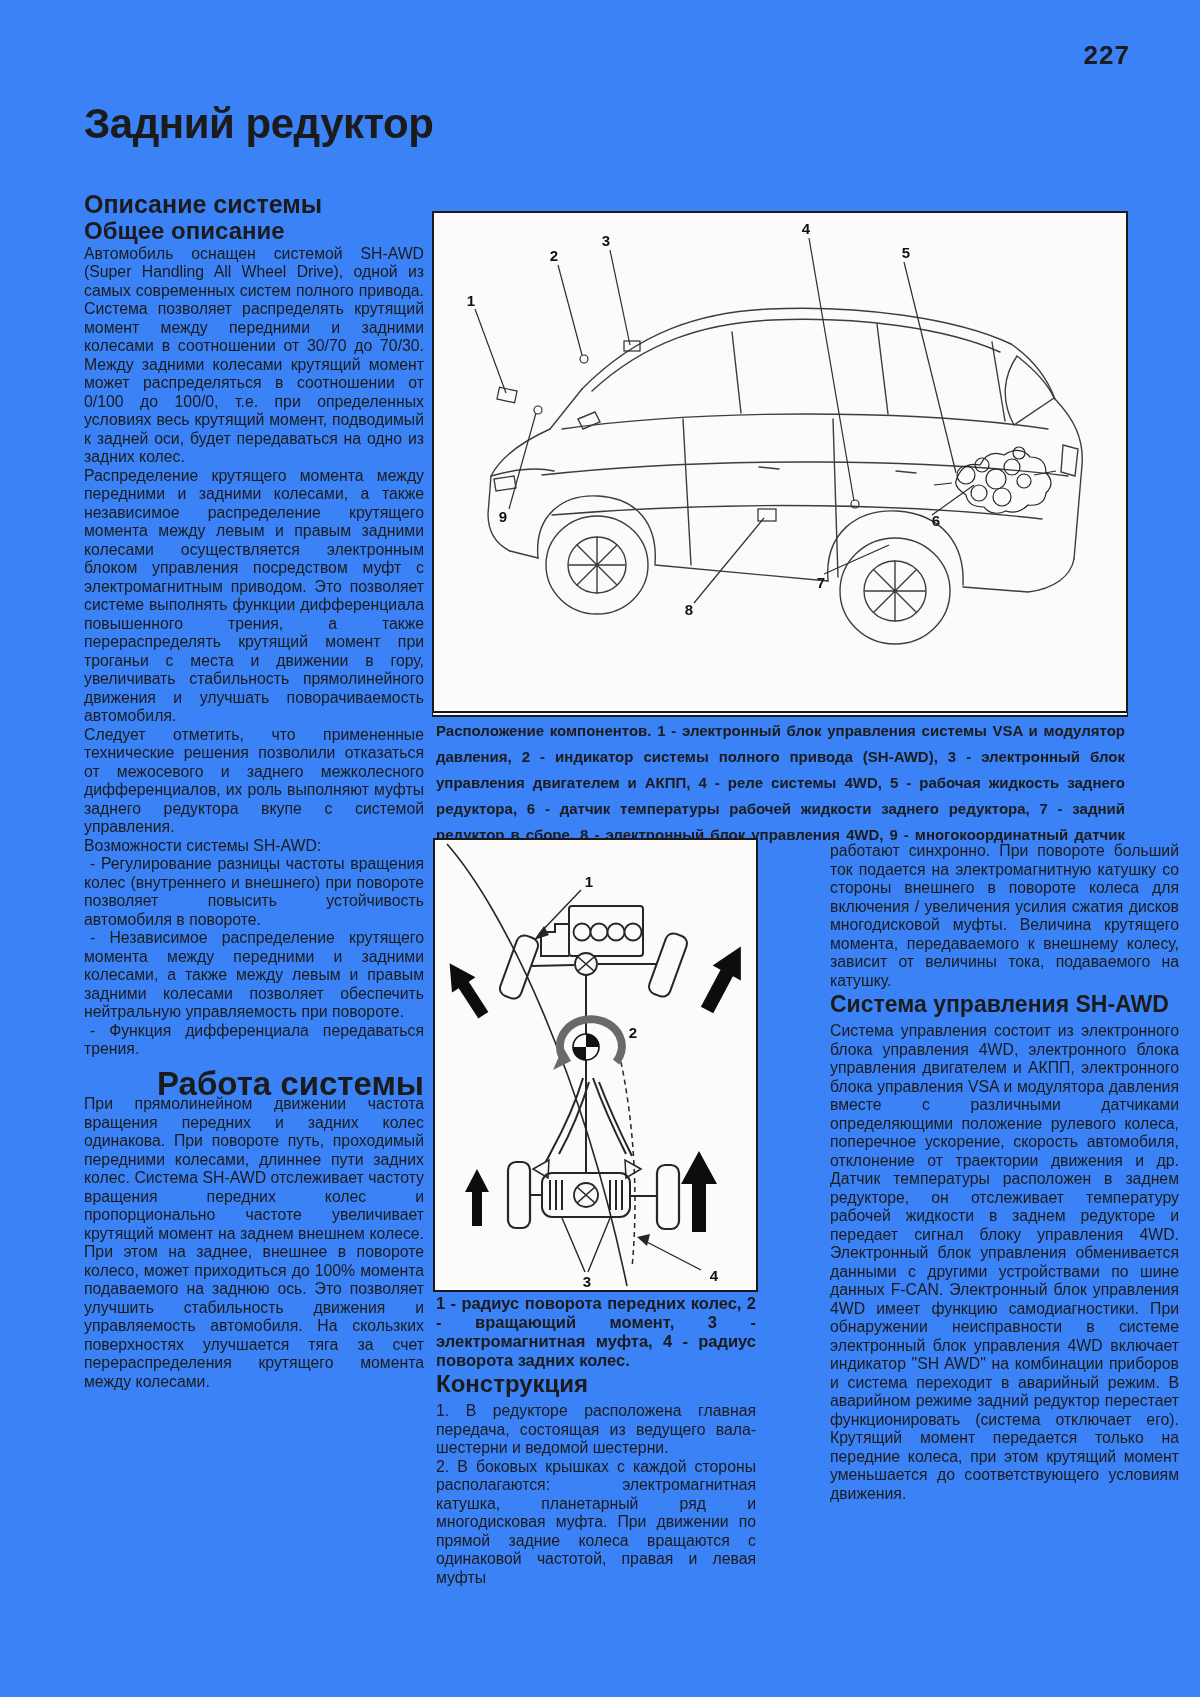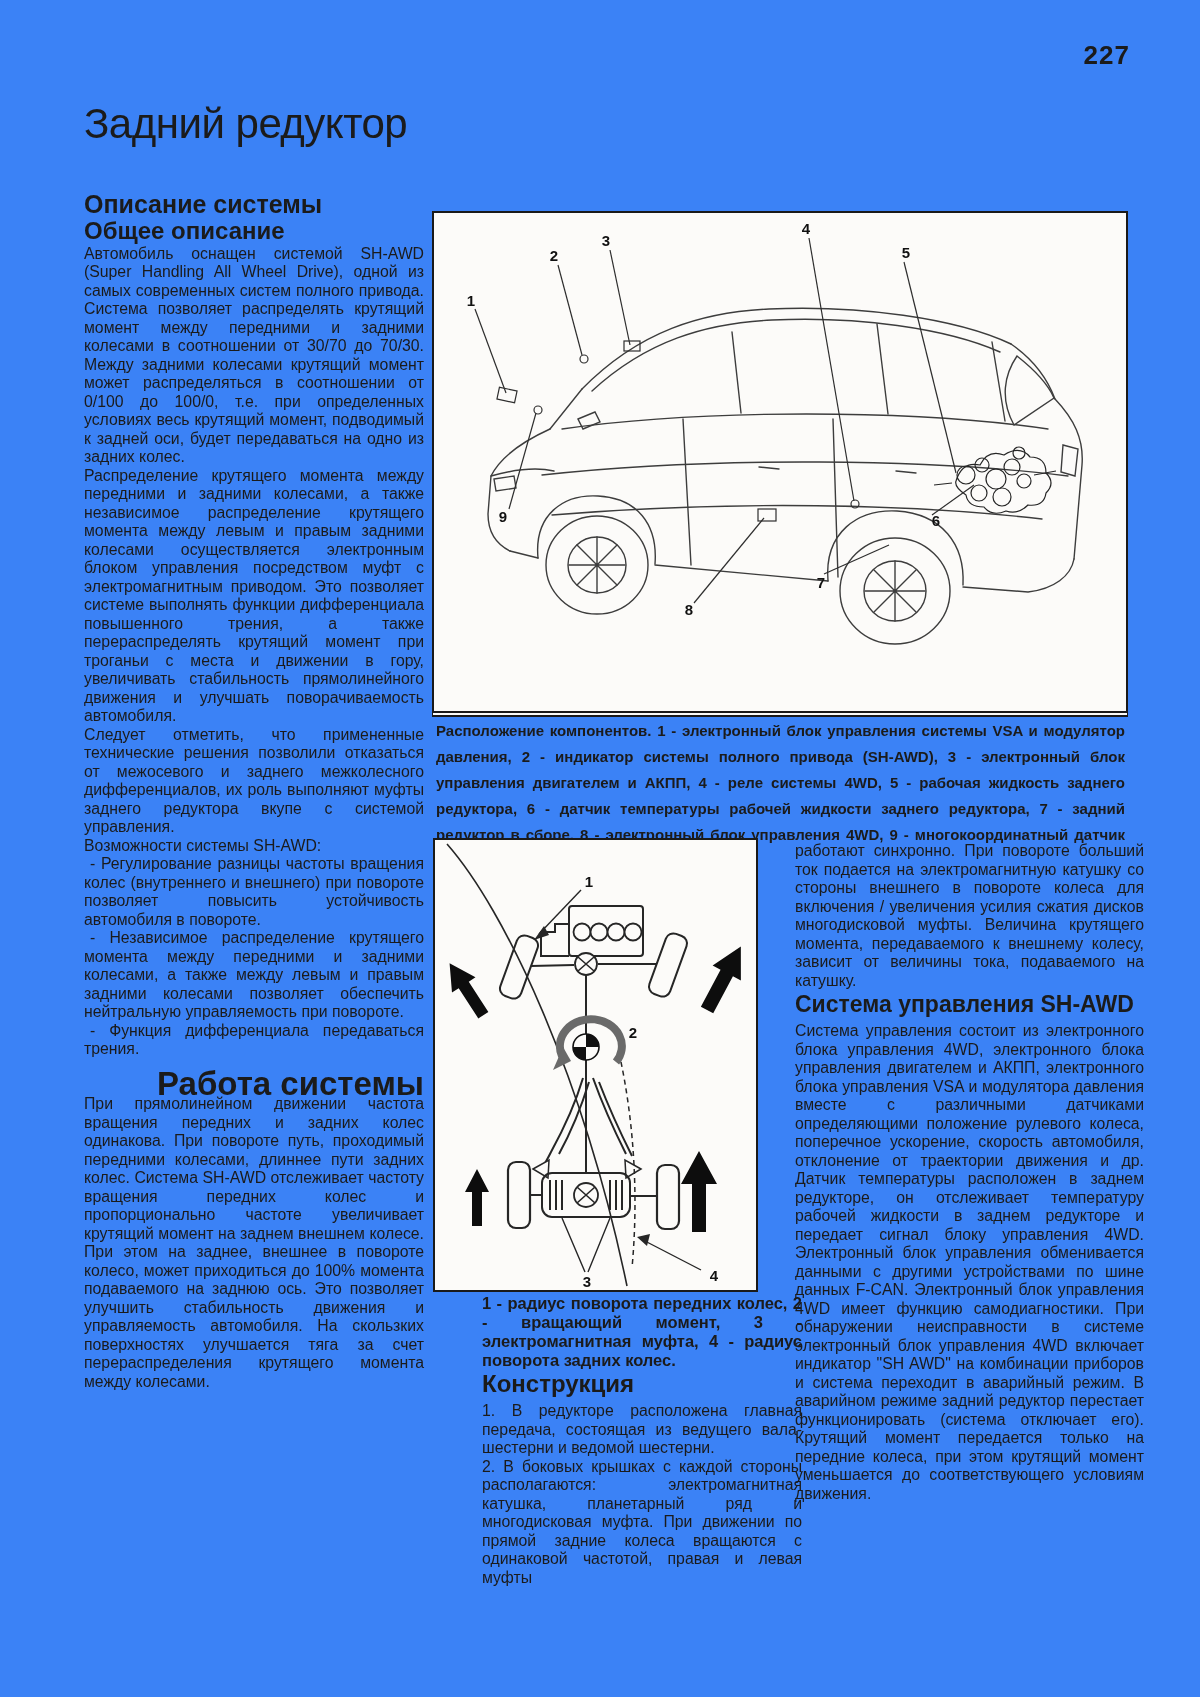--- a/index.html
+++ b/index.html
@@ -4,35 +4,35 @@
 <style>
   html,body{margin:0;padding:0;background:#e8e6e2;}
   .page{
     position:relative;width:1200px;height:1697px;margin:0 auto;
     background:#3b82f6;color:#1b1b1b;
     font-family:"Liberation Sans","DejaVu Sans",sans-serif;
     overflow:hidden;
   }
   .pageno{position:absolute;top:40px;left:1040px;width:90px;text-align:right;
     font-size:26px;font-weight:700;letter-spacing:1px;}
-  .doc-title{position:absolute;left:84px;top:100px;font-size:42px;font-weight:400;
+  .doc-title{position:absolute;left:84px;top:100px;font-size:42px;font-weight:700;
     letter-spacing:-.5px;white-space:nowrap;}
 
   .col{position:absolute;font-size:15.8px;line-height:18.5px;text-align:justify;}
   .col p{margin:0;}
   .col p.bullet{text-indent:6px;}
   h2.sec{font-size:25px;font-weight:700;margin:0 0 4px 0;line-height:28px;text-align:left;}
   h2.sec.mid{font-size:24px;}
   h2.sec.ctrl{font-size:23px;}
   h3.sub{font-size:24px;font-weight:700;margin:2px 0 4px 0;text-align:left;}
   h2.work{font-size:33px;font-weight:700;margin:16px 0 2px 0;text-align:right;}
 
   .leftcol{left:84px;top:190px;width:340px;}
-  .rightcol{left:795px;top:842px;width:349px;}
-  .midcol{left:436px;top:1294px;width:320px;margin-left:46px;}
+  .rightcol{left:830px;top:842px;width:349px;}
+  .midcol{left:436px;top:1294px;width:320px;}
 
   .fig{position:absolute;background:#fcfbf9;}
   .fig-car{left:432px;top:211px;width:692px;height:498px;
     border:2px solid #1a1a1a;border-bottom:6px double #1a1a1a;}
   .fig-turn{left:433px;top:838px;width:321px;height:450px;border:2px solid #1a1a1a;}
   .fig svg{display:block;width:100%;height:100%;}
 
   .caption{font-weight:700;font-size:15px;line-height:26px;text-align:justify;}
   .caption-car{position:absolute;left:436px;top:718px;width:689px;}
   .caption-turn{margin:0 0 20px 0;font-size:16.5px;line-height:19px;}

